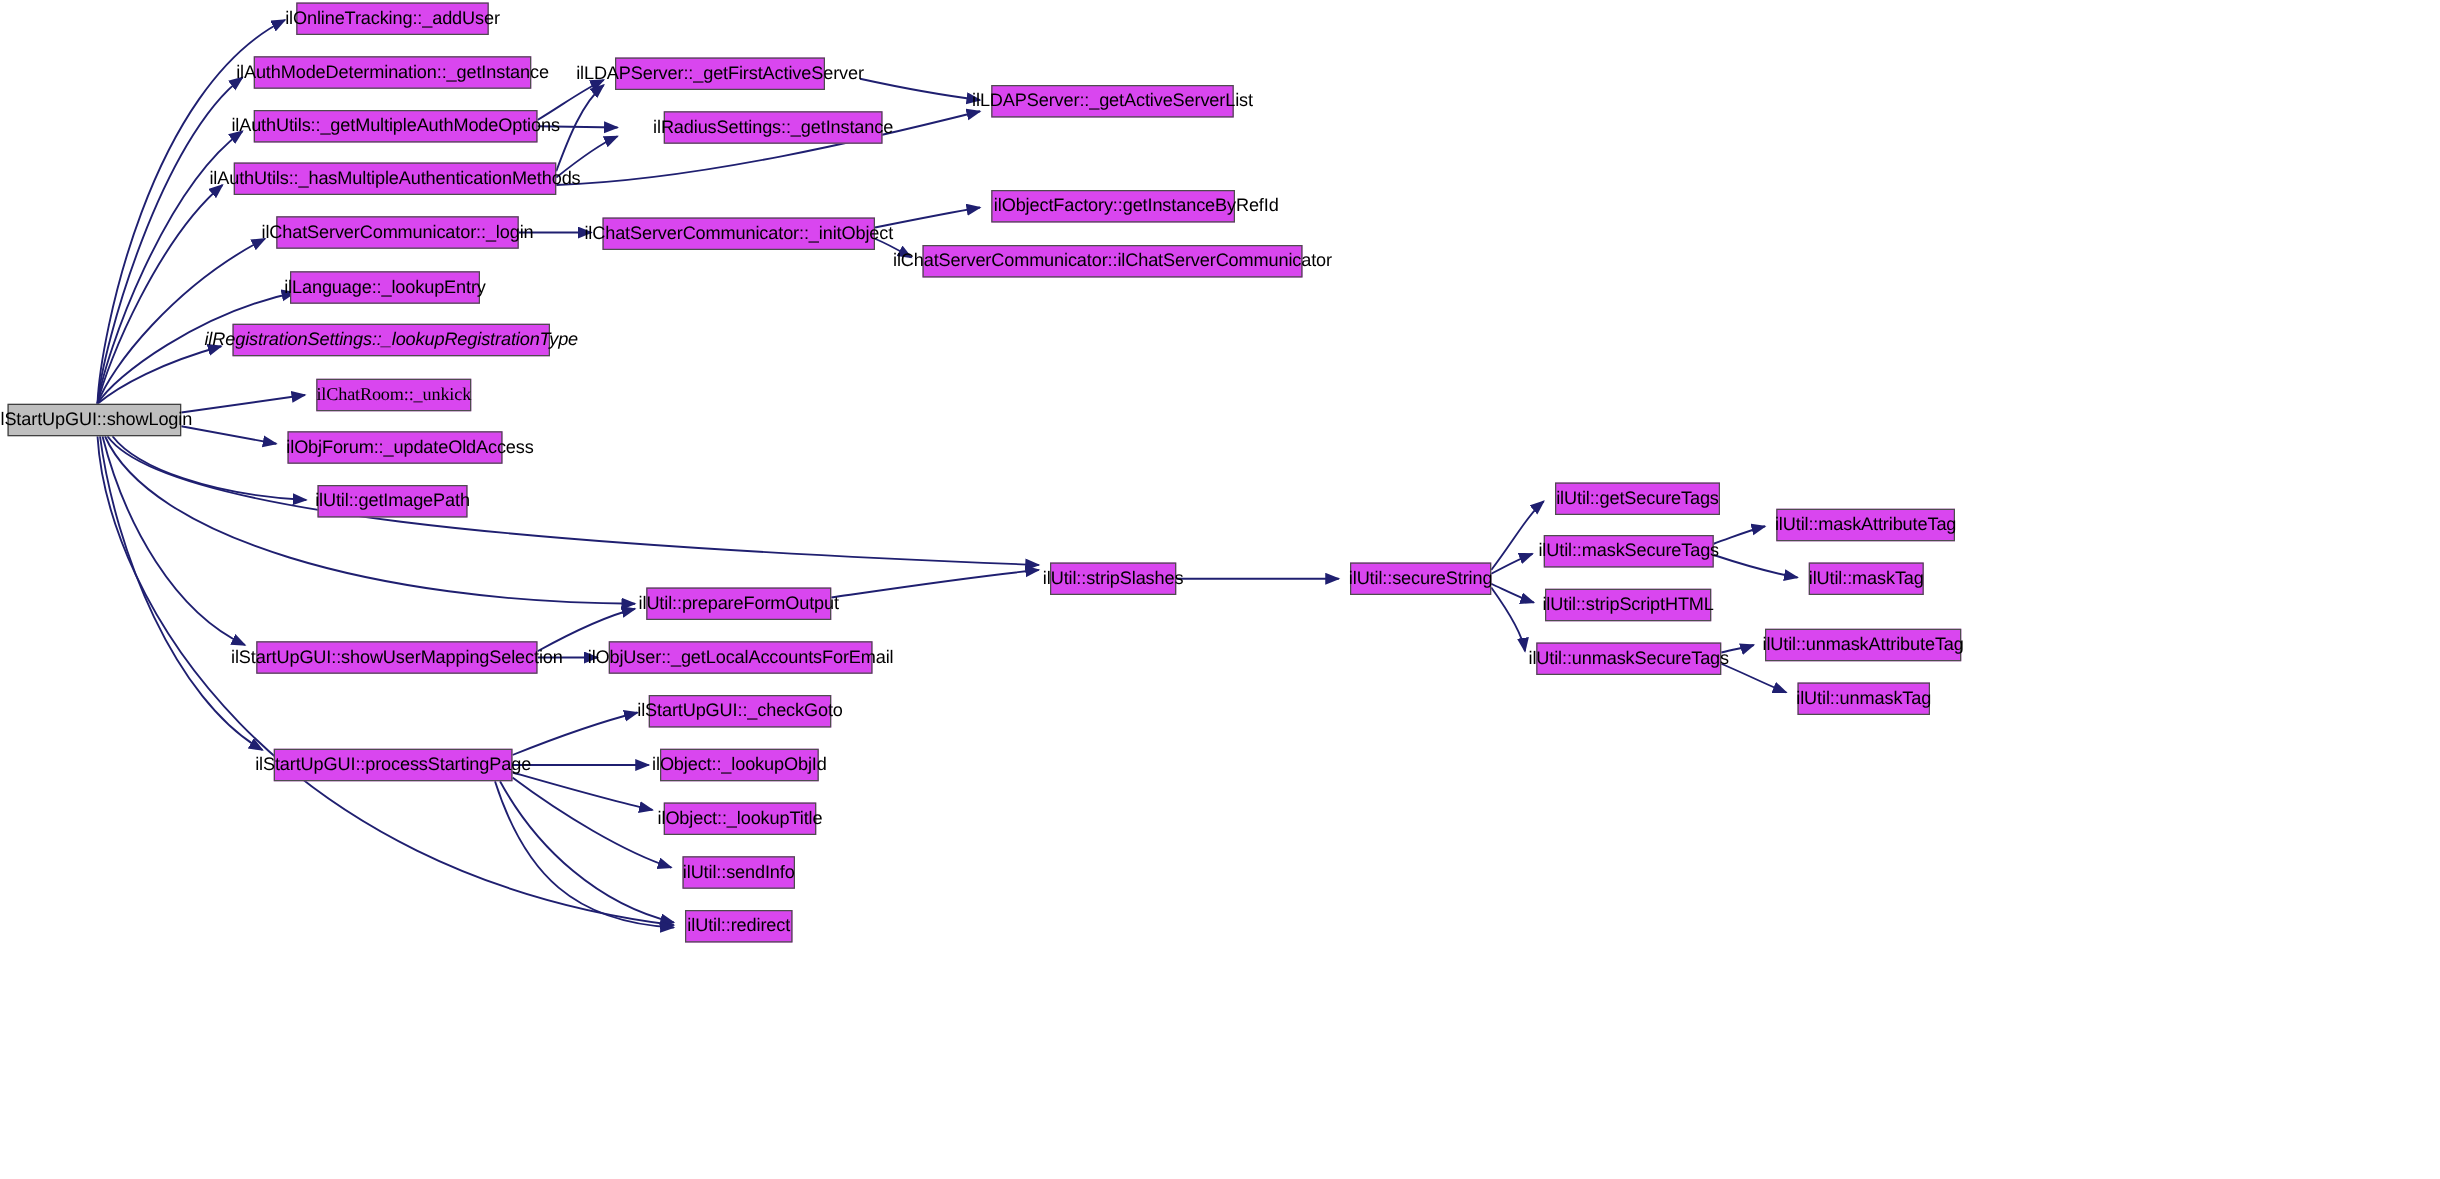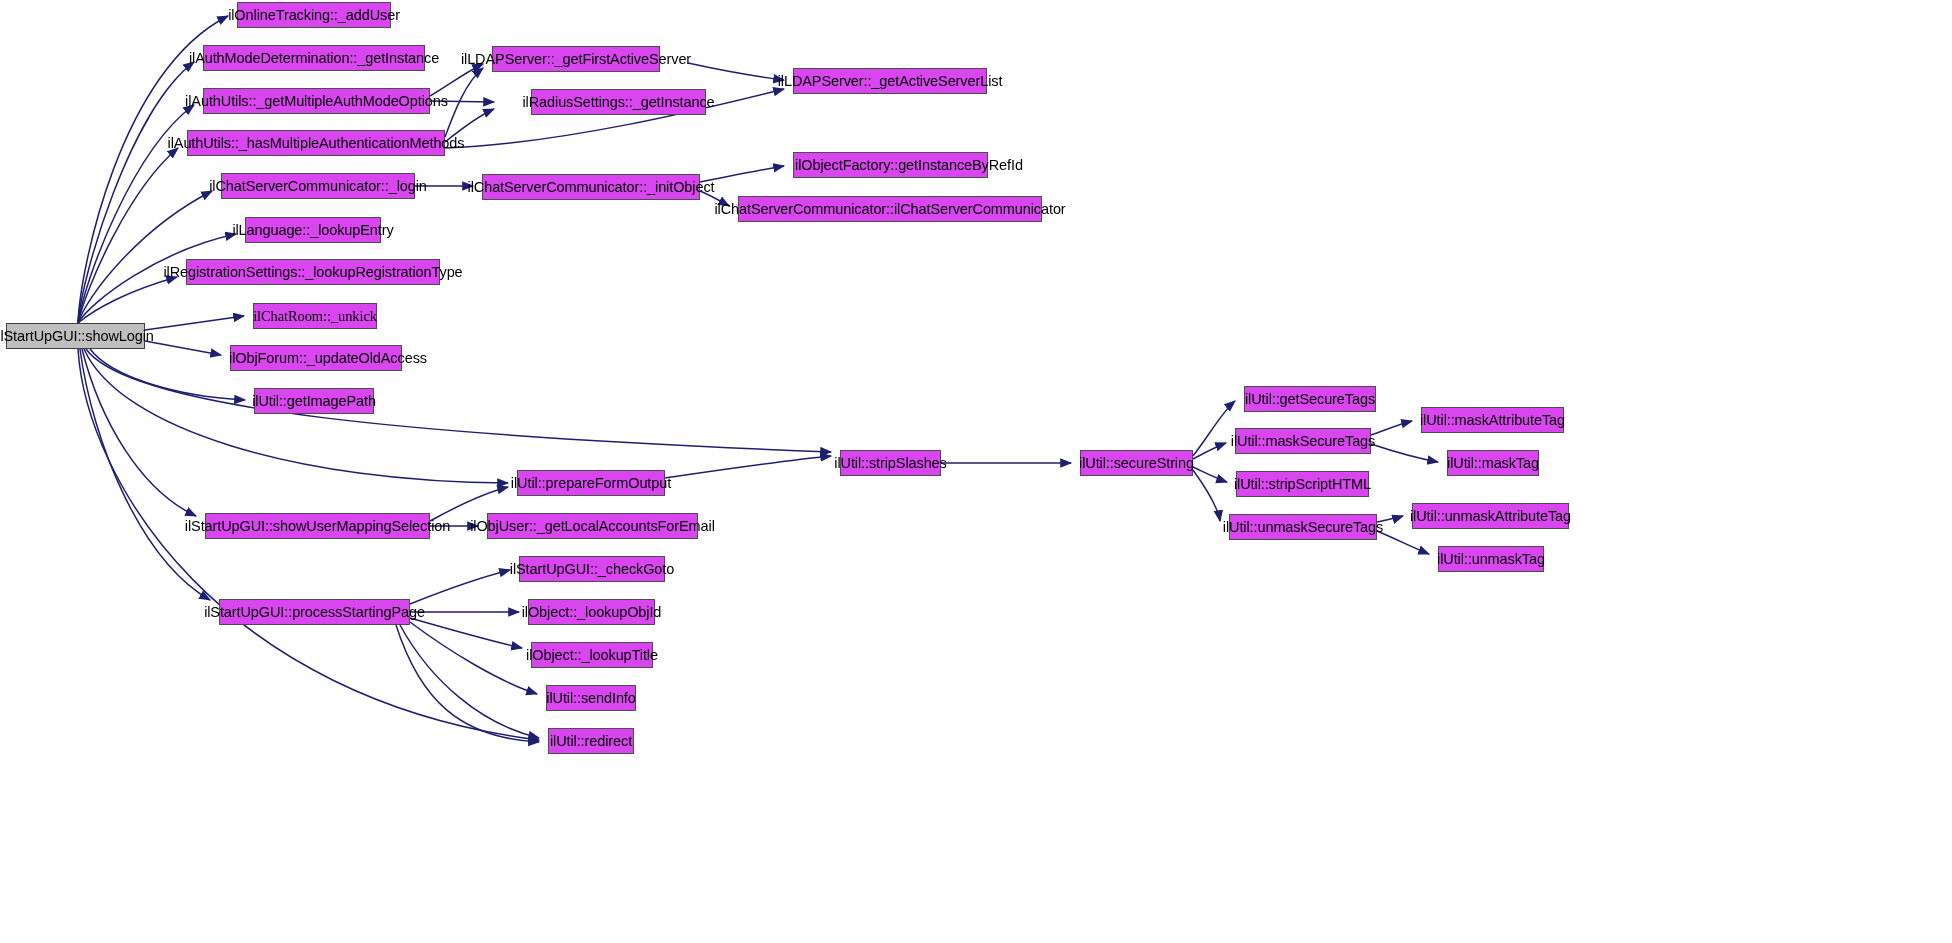--- a/index.html
+++ b/index.html
@@ -112,24 +112,24 @@
       </div>
       <div class="node" style="left: 203px; top: 88px; width: 227px; height: 26px;">
         <span>ilAuthUtils::_getMultipleAuthModeOptions</span>
       </div>
       <div class="node" style="left: 187px; top: 130px; width: 258px; height: 26px;">
         <span>ilAuthUtils::_hasMultipleAuthenticationMethods</span>
       </div>
       <div class="node" style="left: 221px; top: 173px; width: 194px; height: 26px;">
         <span>ilChatServerCommunicator::_login</span>
       </div>
-      <div class="node" style="left: 245px; top: 217px; width: 136px; height: 26px;">
+      <div class="node" style="left: 232px; top: 217px; width: 152px; height: 26px;">
         <span>ilLanguage::_lookupEntry</span>
       </div>
-      <div class="node" style="left: 186px; top: 259px; width: 254px; height: 26px;">
+      <div class="node" style="left: 186px; top: 259px; width: 254px; height: 26px; font-style: italic;">
         <span>ilRegistrationSettings::_lookupRegistrationType</span>
       </div>
       <div class="node" style="left: 253px; top: 303px; width: 124px; height: 26px; font-family: Liberation Serif, serif;">
         <span>ilChatRoom::_unkick</span>
       </div>
       <div class="node" style="left: 230px; top: 345px; width: 172px; height: 26px; padding-left: 24px;">
         <span>ilObjForum::_updateOldAccess</span>
       </div>
       <div class="node" style="left: 254px; top: 388px; width: 120px; height: 26px;">
         <span>ilUtil::getImagePath</span>

